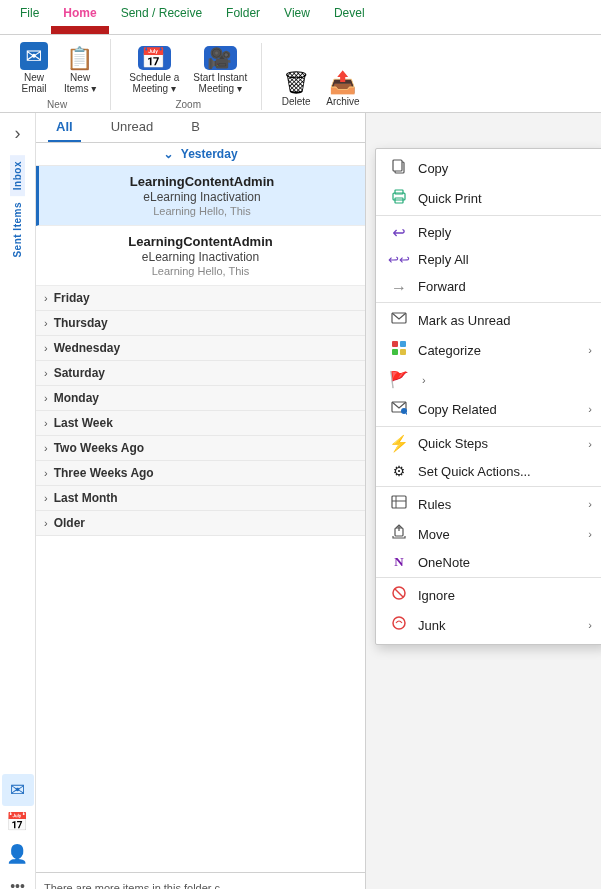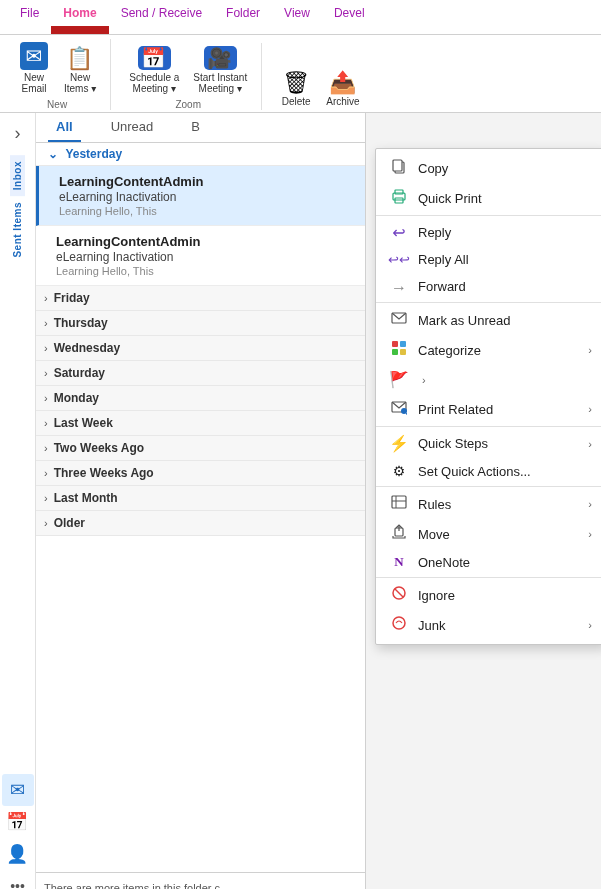--- a/index.html
+++ b/index.html
@@ -1,21 +1,21 @@
 <!DOCTYPE html>
 <html><head>
   <meta charset="utf-8">
   <style>
     * { box-sizing: border-box; margin: 0; padding: 0; font-family: 'Segoe UI', Arial, sans-serif; }
     body { width: 601px; height: 889px; overflow: hidden; background: #f3f3f3; position: relative; }
 
     
     .ribbon { background: #fff; border-bottom: 1px solid #d0d0d0; }
     .ribbon-tabs { display: flex; background: #fff; padding: 0 8px; border-bottom: 1px solid #d0d0d0; }
-    .ribbon-tab { padding: 6px 12px; font-size: 12px; cursor: pointer; color: #a21caf; }
+    .ribbon-tab { padding: 6px 12px; font-size: 12px; cursor: pointer; color: #15803d; }
     .ribbon-tab.active { color: #ec4899; border-bottom: 8px solid #b91c1c; font-weight: 700; }
     .ribbon-body { display: flex; align-items: flex-end; padding: 4px 8px 2px; background: #fff; gap: 4px; }
     .ribbon-group { display: flex; flex-direction: column; align-items: center; border-right: 1px solid #e0e0e0; padding: 0 8px 0 4px; margin-right: 4px; }
     .ribbon-group-buttons { display: flex; gap: 2px; align-items: flex-end; }
     .ribbon-group-label { font-size: 10px; color: #666; margin-top: 2px; }
     .ribbon-btn { display: flex; flex-direction: column; align-items: center; cursor: pointer; padding: 3px 6px; border-radius: 3px; min-width: 44px; }
     .ribbon-btn .btn-icon { font-size: 22px; line-height: 1; }
     .ribbon-btn .btn-label { font-size: 10px; color: #333; text-align: center; margin-top: 2px; white-space: nowrap; }
     .ribbon-btn-blue .btn-icon { background: #1e6bbf; color: #fff; border-radius: 4px; padding: 4px 6px; font-size: 20px; }
     .ribbon-btn-blue .btn-label { color: #333; }
@@ -26,21 +26,21 @@
     
     .left-nav { width: 36px; background: #fff; border-right: 1px solid #e0e0e0; display: flex; flex-direction: column; align-items: center; padding-top: 4px; gap: 2px; }
     .nav-icon { width: 32px; height: 32px; display: flex; align-items: center; justify-content: center; border-radius: 3px; cursor: pointer; font-size: 18px; color: #555; }
     .nav-icon.active { background: #ddeeff; color: #1e6bbf; }
 
     
     .sidebar { width: 330px; background: #fff; border-right: 1px solid #d0d0d0; display: flex; flex-direction: column; }
     .sidebar-tabs { display: flex; border-bottom: 1px solid #d0d0d0; padding: 0 12px; gap: 22px; }
     .sidebar-tab { padding: 6px 8px; font-size: 13px; cursor: pointer; color: #555; }
     .sidebar-tab.active { color: #1e6bbf; border-bottom: 2px solid #1e6bbf; font-weight: 600; }
-    .sidebar-scroll { flex: 1; overflow-y: auto; overflow-x: hidden; }
+    .sidebar-scroll { flex: 1; overflow-y: auto; overflow-x: hidden; text-align: center; }
     .email-item { padding: 8px 20px; border-bottom: 1px solid #ececec; cursor: pointer; background: #fff; }
     .email-item.selected { background: #ddeeff; border-left: 3px solid #1e6bbf; }
     .email-sender { font-size: 13px; font-weight: 600; color: #222; }
     .email-subject { font-size: 12px; color: #444; margin-top: 1px; }
     .email-preview { font-size: 11px; color: #888; margin-top: 1px; }
     .day-group { display: flex; align-items: center; padding: 5px 8px; background: #f7f7f7; border-bottom: 1px solid #e8e8e8; cursor: pointer; }
     .day-group .arrow { margin-right: 6px; font-size: 11px; color: #555; }
     .day-group .label { font-size: 12px; font-weight: 600; color: #333; }
 
     
@@ -286,21 +286,21 @@
 
   <div class="menu-item">
     <span class="mi-icon">
       <svg width="16" height="16" viewBox="0 0 16 16" fill="none">
           <rect x="1" y="3" width="14" height="10" rx="1" stroke="#555" stroke-width="1.2" fill="none"></rect>
           <polyline points="1,3 8,9 15,3" stroke="#555" stroke-width="1.2" fill="none"></polyline>
           <circle cx="13" cy="12" r="3" fill="#1e6bbf"></circle>
           <line x1="15.2" y1="14.2" x2="16.5" y2="15.5" stroke="#1e6bbf" stroke-width="1.5"></line>
         </svg>
     </span>
-    <span class="mi-label">Print Related</span>
+    <span class="mi-label">Copy Related</span>
     <span class="mi-arrow">›</span>
   </div>
   <div class="menu-divider"></div>
 
   <div class="menu-item">
     <span class="mi-icon" style="color:#e08000;font-size:16px;">⚡</span>
     <span class="mi-label">Quick Steps</span>
     <span class="mi-arrow">›</span>
   </div>
 

